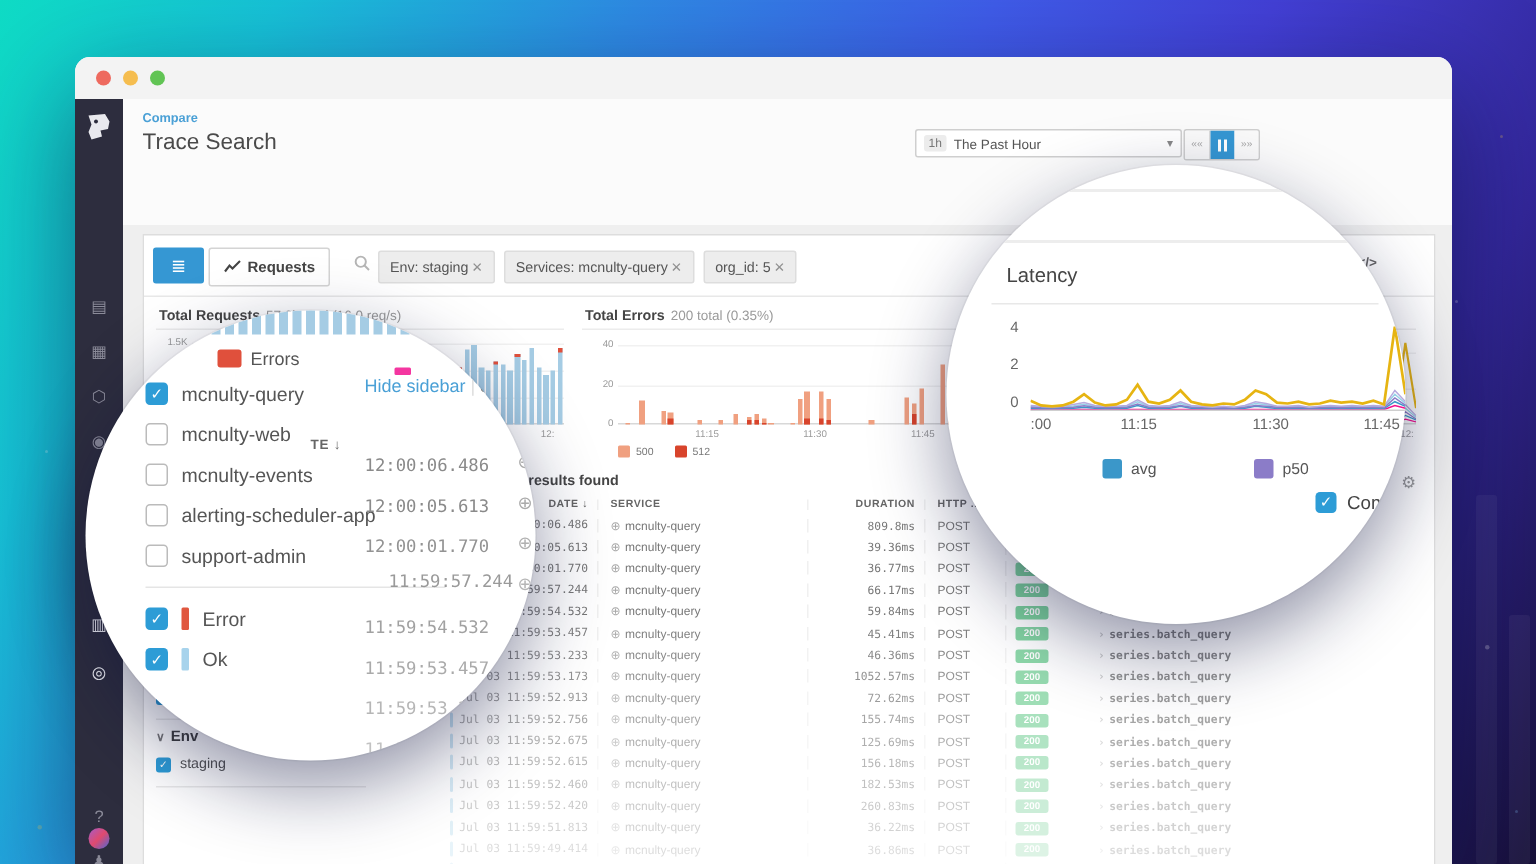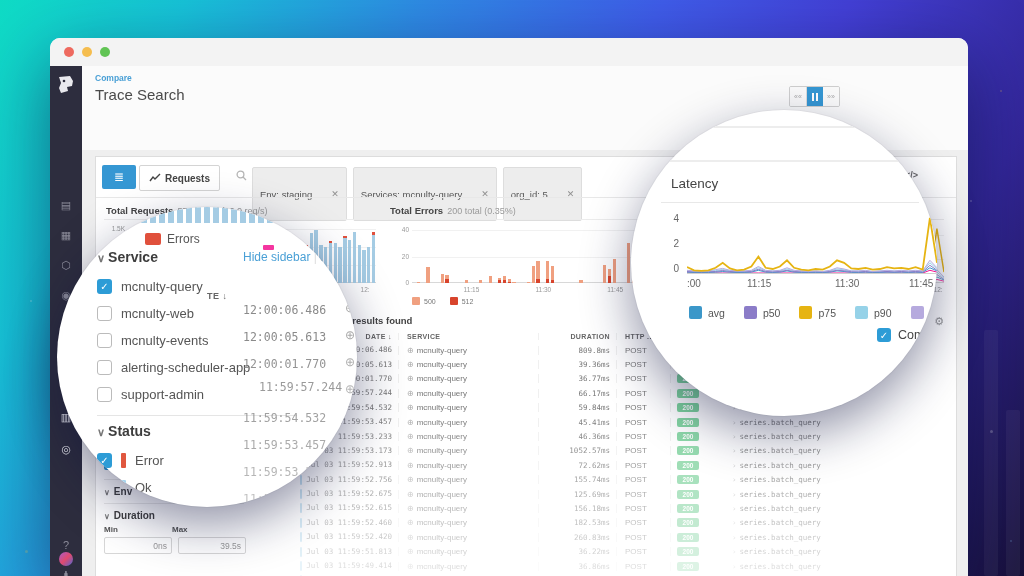--- a/index.html
+++ b/index.html
@@ -37,22 +37,22 @@
   
   #content{position:absolute;left:32px;top:112px;right:0;bottom:0;background:#efefef;}
   #card{position:absolute;left:13px;top:6px;width:860px;bottom:-10px;background:#fff;border:1px solid #ddd;}
   
   #listbtn{position:absolute;left:6px;top:8px;width:34px;height:24px;background:#3597d3;border-radius:2px;
     color:#fff;display:flex;align-items:center;justify-content:center;font-size:12px;}
   #anbtn{position:absolute;left:43px;top:8px;height:24px;padding:0 9px;border:1px solid #d4d4d4;border-radius:2px;
     display:flex;align-items:center;gap:4px;font-size:10px;color:#454545;font-weight:bold;background:#fff;}
   #searchglyph{position:absolute;left:140px;top:13px;color:#b5b5b5;font-size:11px;}
   #pills{position:absolute;left:156px;top:10px;display:flex;gap:6px;}
-  .pill{display:inline-flex;align-items:center;gap:19px;background:#ededed;border:1px solid #ddd;border-radius:2px;
-    height:20px;padding:16px 7px;font-size:9.5px;color:#555;}
+  .pill{display:inline-flex;align-items:center;gap:2px;background:#ededed;border:1px solid #ddd;border-radius:2px;
+    height:20px;padding:0 7px;font-size:9.5px;color:#555;}
   .pill .x{color:#909090;font-size:9px;}
   #clearbtn{position:absolute;right:66px;top:12px;width:13px;height:13px;border-radius:50%;background:#c9c9c9;
     color:#fff;font-size:8px;line-height:13px;text-align:center;}
   #codebtn{position:absolute;right:38px;top:13px;font-size:9px;color:#666;font-weight:bold;}
   #tbhr{position:absolute;left:0;right:0;top:40px;border-top:1px solid #e8e8e8;}
   
   .panel{position:absolute;top:48px;width:276px;height:110px;}
   .panel .ptitle{position:absolute;left:2px;top:0;font-size:9.5px;color:#454545;font-weight:bold;}
   .panel .psub{font-weight:normal;color:#9a9a9a;font-size:9px;margin-left:4px;}
   .panel .phr{position:absolute;left:0;right:4px;top:14px;border-top:1px solid #ececec;}
@@ -91,42 +91,42 @@
     text-align:right;padding:0 4px;font-family:"Liberation Sans",sans-serif;}
   
   #tablewrap{position:absolute;left:152px;top:172px;right:8px;}
   .trow,.thead{display:flex;align-items:center;height:14.4px;}
   .thead{font-size:7px;color:#666;font-weight:bold;letter-spacing:.4px;height:14px;}
   .c0{width:150px;text-align:right;padding-right:6px;box-sizing:border-box;}
   .c1{width:140px;padding-left:8px;box-sizing:border-box;border-left:1px solid #f0f0f0;}
   .c2{width:78px;text-align:right;padding-right:6px;box-sizing:border-box;border-left:1px solid #f0f0f0;}
   .c3{width:54px;padding-left:8px;box-sizing:border-box;border-left:1px solid #f0f0f0;}
   .c4{width:56px;padding-left:6px;box-sizing:border-box;border-left:1px solid #f0f0f0;}
-  .c5{flex:1;padding-left:6px;box-sizing:border-box;}
+  .c5{flex:1;padding-left:6px;box-sizing:border-box;font-weight:bold;}
   .trow{font-size:8px;color:#777;}
   .mono{font-family:"DejaVu Sans Mono",monospace;font-size:7.5px;}
   .rowind{width:2px;height:10px;border-radius:1px;margin-right:4px;display:inline-block;vertical-align:middle;}
   .badge{display:inline-block;min-width:16px;padding:1px 3px;border-radius:2px;color:#fff;
     font-size:6.5px;font-weight:bold;text-align:center;}
   .gicon{color:#a9a9a9;font-size:8px;margin-right:3px;}
   .rchev{color:#c3c3c3;margin-right:3px;}
   
   .lens{position:absolute;border-radius:50%;background:#fff;overflow:hidden;
     box-shadow:0 18px 50px rgba(10,16,60,.45),0 0 0 1px rgba(0,0,0,.04);}
   #lensL{left:57px;top:207px;width:300px;height:300px;}
   #lensR{left:631px;top:110px;width:306px;height:306px;}
   .lf-head{font-size:14px;font-weight:bold;color:#3d3d3d;}
   .lf-item{display:flex;align-items:center;gap:9px;font-size:13px;color:#555;height:27px;}
   .cbL{width:15px;height:15px;border-radius:3px;box-sizing:border-box;flex:0 0 15px;display:flex;
     align-items:center;justify-content:center;font-size:10px;color:#fff;}
   .lensdate{position:absolute;font-family:"DejaVu Sans Mono",monospace;font-size:11.5px;color:#8a8a8a;white-space:nowrap;}
   .lx{position:absolute;font-size:10px;color:#666;}
   .lylab{position:absolute;font-size:10px;color:#666;width:16px;text-align:right;}
   #lensR .lleg{position:absolute;left:58px;top:196px;display:flex;gap:19px;}
-  #lensR .lleg .li{display:flex;align-items:center;gap:6px;font-size:10.5px;color:#555;}
+  #lensR .lleg .li{display:flex;align-items:center;gap:6px;font-size:10.5px;color:#555;margin-left:46px;}
   #lensR .lleg .sw{width:13px;height:13px;border-radius:2px;}
   .faintline{position:absolute;left:0;right:0;height:2px;background:#ededed;}
 </style>
 </head>
 <body>
 
 <div id="stage">
 
   <div class="bgbar" style="left:880px;top:430px;width:14px;height:130px;"></div>
   <div class="bgbar" style="left:902px;top:380px;width:14px;height:180px;"></div>
@@ -176,20 +176,25 @@
           <div class="railicon active" style="top: 376px;">◎</div>
           <div class="railicon" style="top: 472px;">?</div>
           <div class="railicon" style="top: 502px;">♟</div>
         </div>
       <div class="abs" style="left:9px;bottom:10px;width:14px;height:14px;border-radius:50%;background:linear-gradient(135deg,#a65cc9,#e04a6e,#4a67d8);"></div>
     </div>
 
     <div id="appheader">
       <div id="crumb">Compare</div>
       <div id="ptitle">Trace Search</div>
+      <div id="timepicker">
+        <span class="chip">1h</span>
+        <span class="lbl">The Past Hour</span>
+        <span class="caret">▾</span>
+      </div>
       <div id="playgroup">
         <div class="pbtn">««</div>
         <div class="pbtn active">
             <span class="pausebars">
               <i></i>
               <i></i>
             </span>
           </div>
         <div class="pbtn" style="border-right:none;">»»</div>
       </div>
@@ -486,33 +491,27 @@
                 <span>Error</span>
               </div>
               <div class="fitem">
                 <span class="cb on" style="background: rgb(45, 156, 214);">✓</span>
                 <span class="statbar" style="background: rgb(167, 211, 236);"></span>
                 <span>Ok</span>
               </div>
             </div>
           <div class="fdiv"></div>
           <div class="fhead"><span class="chev">∨</span><span>Env</span></div>
+          <div id="env-items">
+              <div class="fitem">
+                <span class="cb on" style="background: rgb(45, 156, 214);">✓</span>
+                <span>staging</span>
+              </div>
+            </div>
           <div class="fdiv"></div>
-          <div id="durbox">
-            <div class="fhead"><span class="chev">∨</span><span>Duration</span></div>
-            <div class="durlabels">
-                <span>Min</span>
-                <span>Max</span>
-              </div>
-            <div class="durinputs">
-              <input value="0ns" style="">
-              <input value="39.5s" style="">
-            </div>
-
-          </div>
 
         </div>
 
         <div id="tablewrap">
           <div class="thead" id="thead">
               <span class="c0">DATE ↓</span>
               <span class="c1">SERVICE</span>
               <span class="c2">DURATION</span>
               <span class="c3">HTTP ...</span>
               <span class="c4">STAT...</span>
@@ -696,21 +695,20 @@
       </div>
     <div class="abs" style="left:88px;top:26px;width:16px;height:12px;background:#e0503c;border-radius:2px;"></div>
     <div class="abs" style="left:110px;top:25px;font-size:12px;color:#555;">Errors</div>
     <div class="abs" style="left:206px;top:38px;width:11px;height:5px;background:#f2138f;opacity:.85;border-radius:1px;"></div>
     <div class="abs" style="left:186px;top:42px;font-size:12px;white-space:nowrap;">
       <span style="color:#4aa0d6;">Hide sidebar</span>
       <span style="color:#ddd;"> | </span><b style="color:#444;font-size:13px;">3,804 results found</b>
     </div>
     <div class="abs" style="left:150px;top:84px;font-size:9px;font-weight:bold;color:#666;letter-spacing:.5px;">TE ↓</div>
     <div class="abs" style="left:40px;top:42px;">
-      <div class="lf-head" style="margin-bottom:8px;"><span style="color:#777;font-size:11px;">∨ </span><span>Service</span></div>
       <div id="lens-svc">
           <div class="lf-item">
             <span class="cbL on" style="background: rgb(45, 156, 214);">✓</span>
             <span>mcnulty-query</span>
           </div>
           <div class="lf-item">
             <span class="cbL off" style="background: rgb(255, 255, 255); border: 1px solid rgb(187, 187, 187);"></span>
             <span>mcnulty-web</span>
           </div>
           <div class="lf-item">
@@ -720,21 +718,20 @@
           <div class="lf-item">
             <span class="cbL off" style="background: rgb(255, 255, 255); border: 1px solid rgb(187, 187, 187);"></span>
             <span>alerting-scheduler-app</span>
           </div>
           <div class="lf-item">
             <span class="cbL off" style="background: rgb(255, 255, 255); border: 1px solid rgb(187, 187, 187);"></span>
             <span>support-admin</span>
           </div>
         </div>
       <div style="border-top:1px solid #e5e5e5;width:200px;margin:7px 0;"></div>
-      <div class="lf-head" style="margin-bottom:8px;"><span style="color:#777;font-size:11px;">∨ </span><span>Status</span></div>
       <div id="lens-status">
           <div class="lf-item">
             <span class="cbL on" style="background: rgb(45, 156, 214);">✓</span>
             <span class="statbar" style="background: rgb(224, 87, 63); width: 5px; height: 15px;"></span>
             <span>Error</span>
           </div>
           <div class="lf-item">
             <span class="cbL on" style="background: rgb(45, 156, 214);">✓</span>
             <span class="statbar" style="background: rgb(167, 211, 236); width: 5px; height: 15px;"></span>
             <span>Ok</span>

